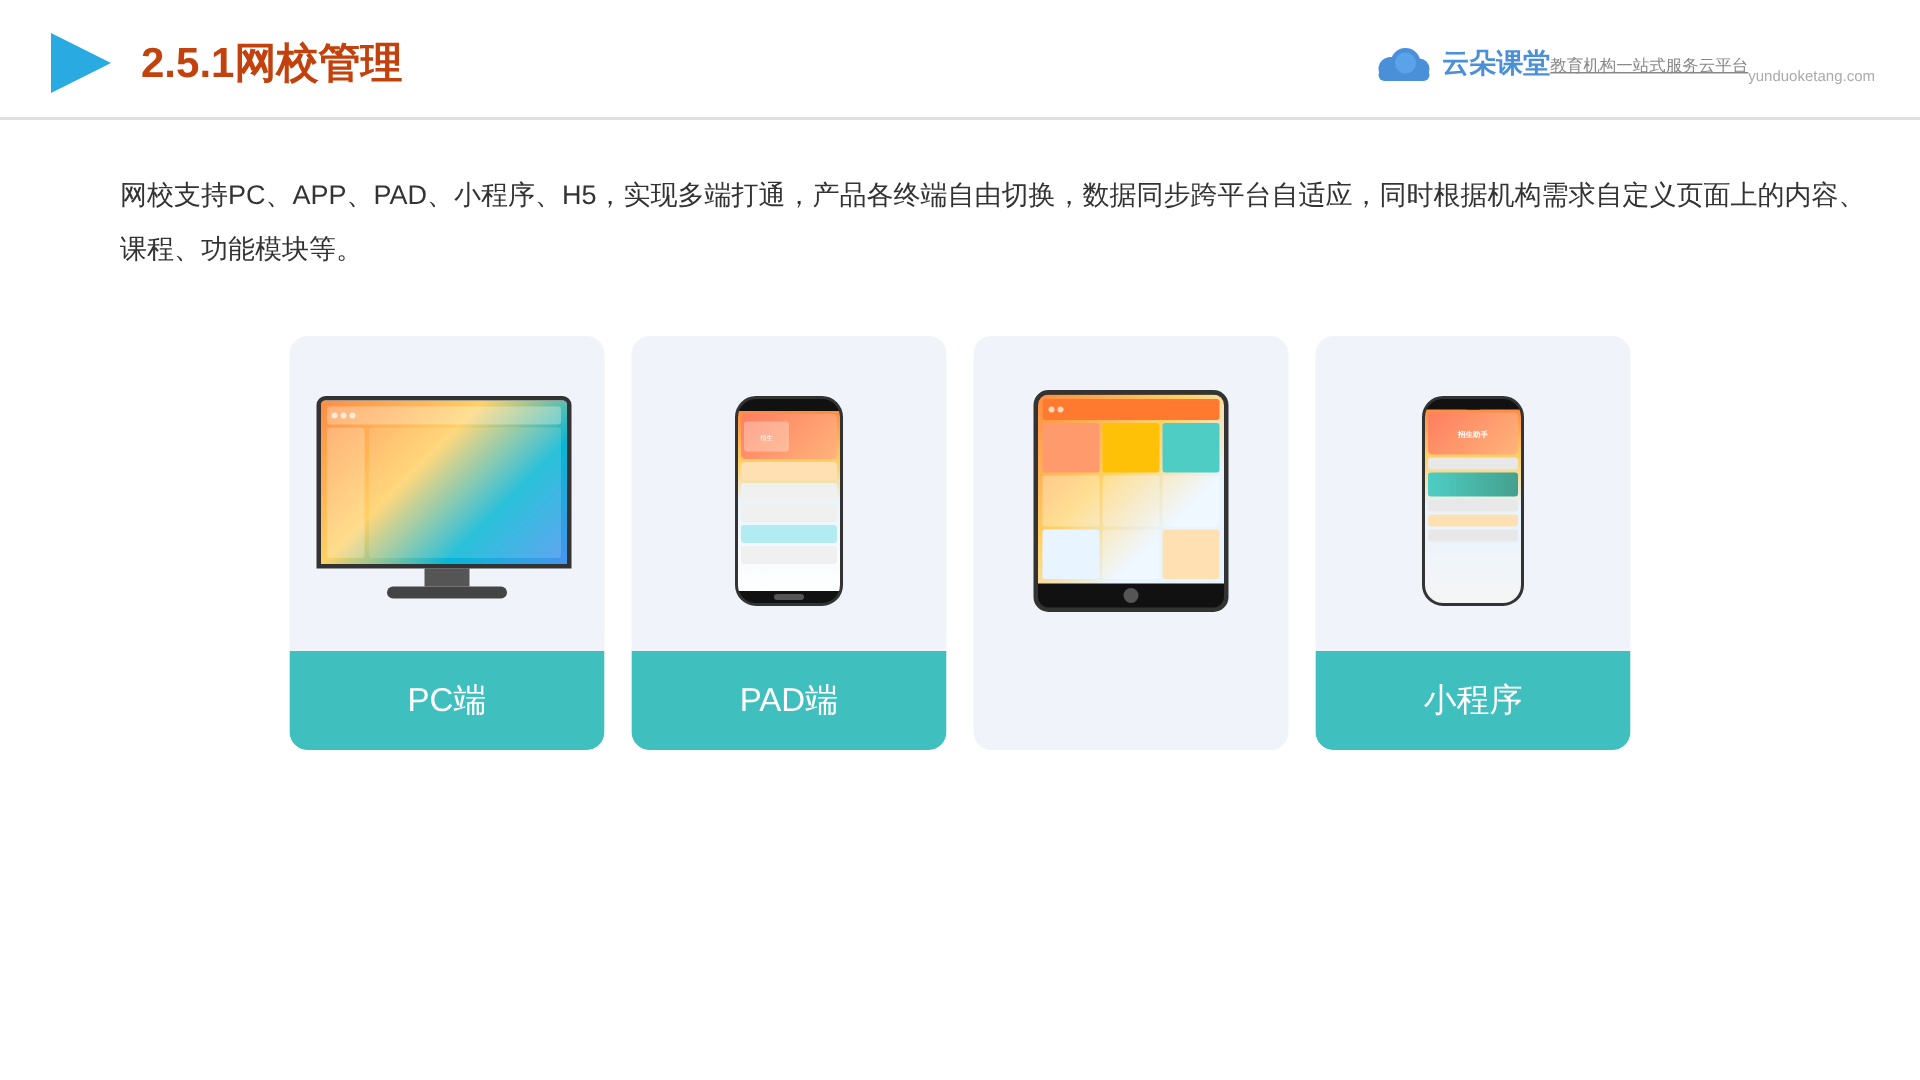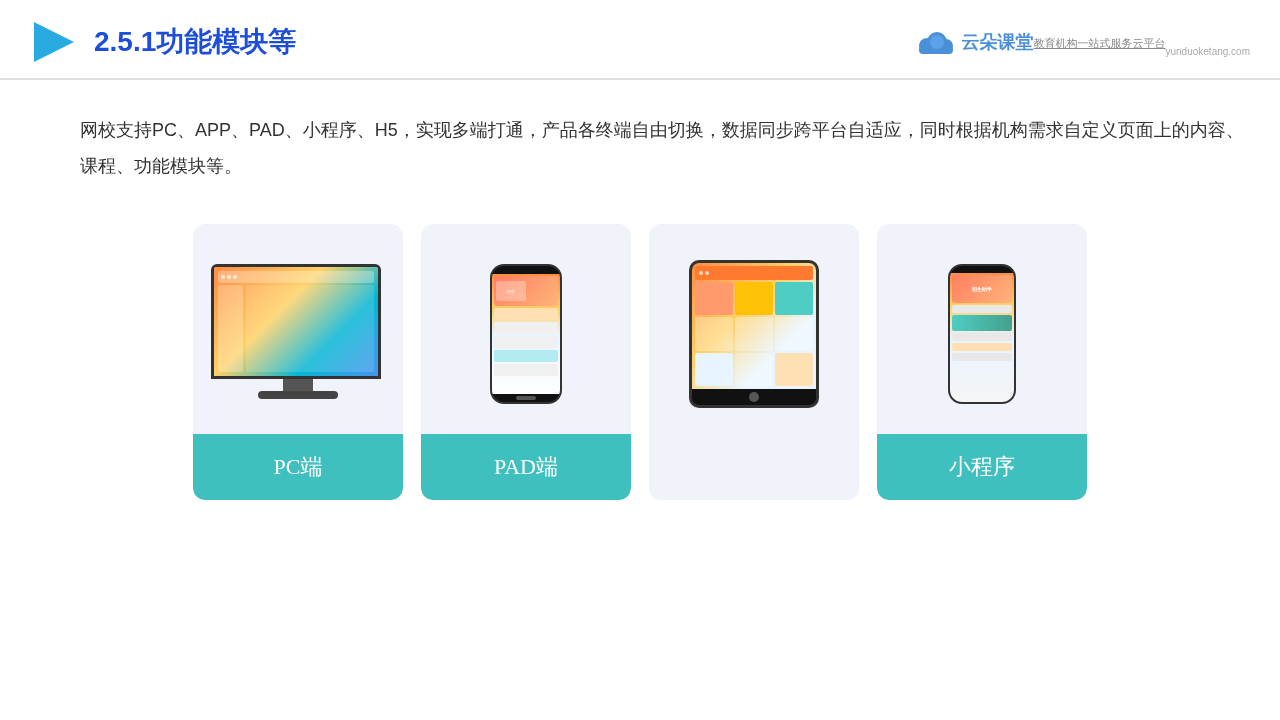--- a/index.html
+++ b/index.html
@@ -27,21 +27,21 @@
     .play-icon {
       width: 48px;
       height: 48px;
     }
     .header-title {
       font-size: 28px;
       font-weight: bold;
       color: #333;
     }
     .header-title span {
-      color: #1d4ed8;
+      color: #c2410c;
     }
     .logo-area {
       display: flex;
       align-items: center;
     }
     .logo-cloud {
       display: flex;
       align-items: center;
       gap: 6px;
     }
@@ -85,21 +85,20 @@
 
     .card {
       background: #f0f4fa;
       border-radius: 12px;
       width: 210px;
       display: flex;
       flex-direction: column;
       align-items: center;
       overflow: hidden;
       padding-top: 20px;
-      font-family: Liberation Serif, serif;
     }
 
     .card-image-area {
       width: 100%;
       height: 180px;
       display: flex;
       align-items: center;
       justify-content: center;
       padding: 10px;
     }
@@ -347,21 +346,21 @@
 </head>
 <body>
 
 <div class="header">
   <div class="header-left">
 
     <svg class="play-icon" viewBox="0 0 48 48">
       <polygon points="4,4 44,24 4,44" fill="#29abe2"></polygon>
     </svg>
     <h1 class="header-title">
-      <span>2.5.1</span><span>功能模块等</span>
+      <span>2.5.1</span><span>网校管理</span>
     </h1>
   </div>
   <div class="logo-area">
     <div class="logo-cloud">
 
       <svg class="cloud-icon-wrap" viewBox="0 0 42 28">
         <circle cx="14" cy="18" r="8" fill="#4a90d9"></circle>
         <circle cx="24" cy="14" r="10" fill="#4a90d9"></circle>
         <circle cx="33" cy="18" r="7" fill="#4a90d9"></circle>
         <rect x="6" y="18" width="34" height="8" rx="4" fill="#4a90d9"></rect>

